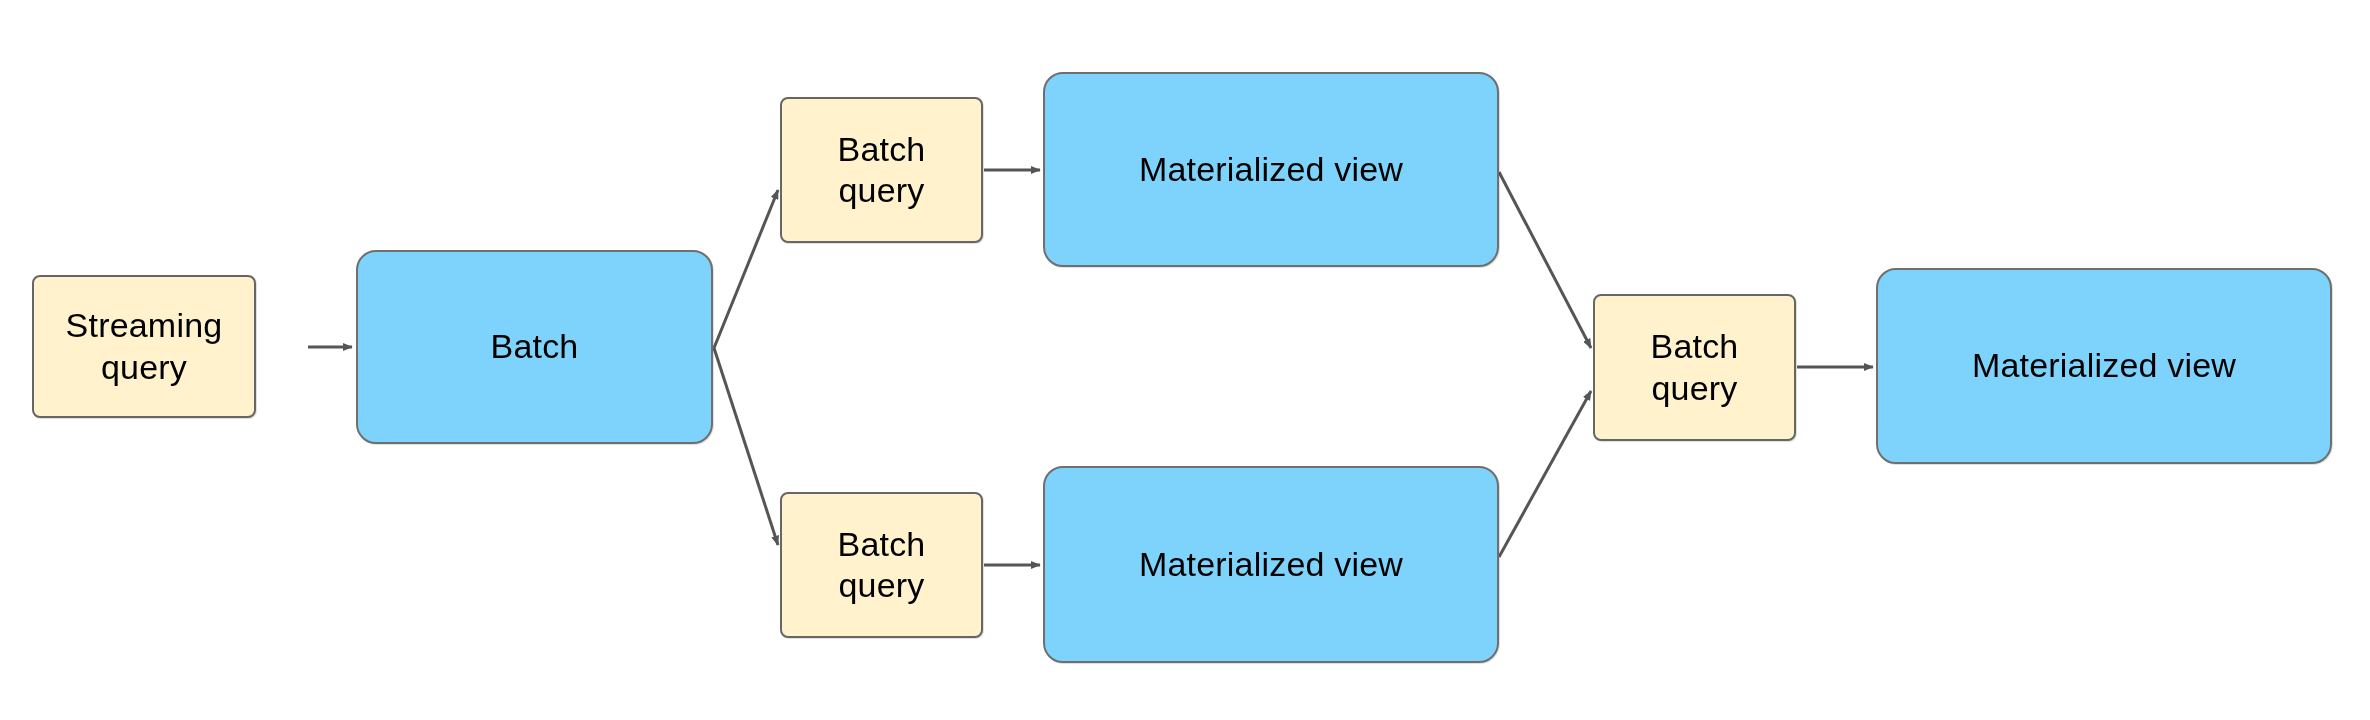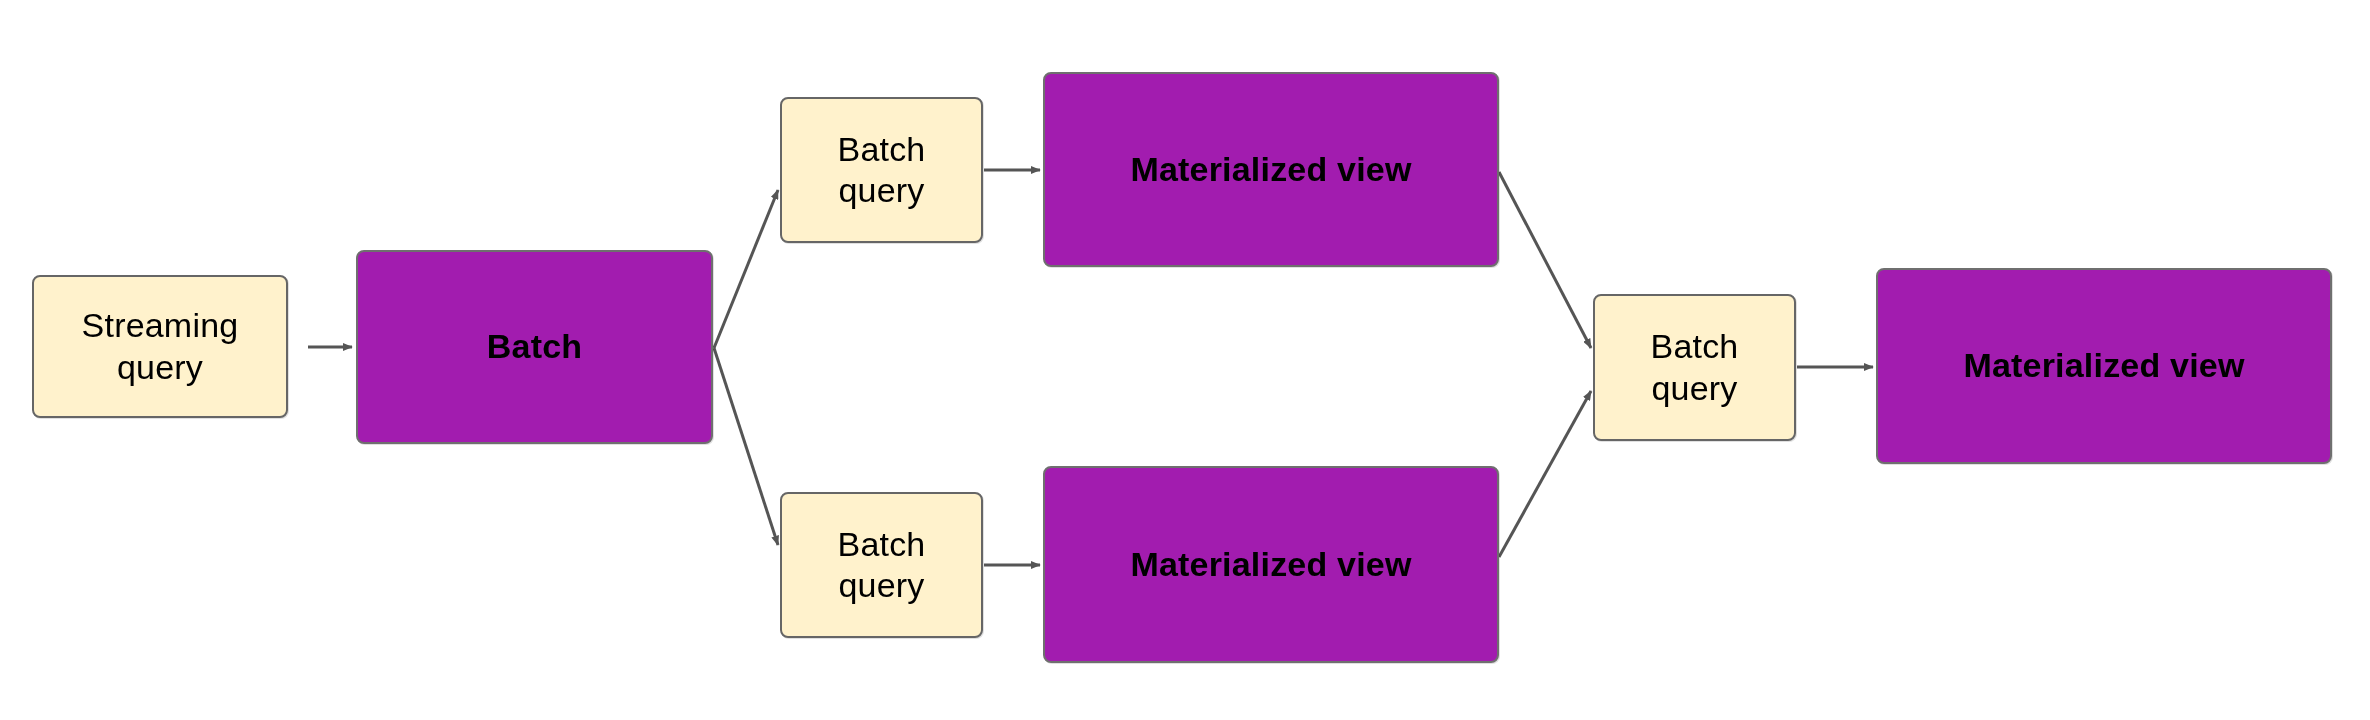--- a/index.html
+++ b/index.html
@@ -42,25 +42,24 @@
     white-space: pre-line;
     border: 2px solid #666666;
   }
   .node.process {
     background: #fff2cc;
     border-color: #666666;
     border-radius: 8px;
     box-shadow: 1px 1px 0 rgba(0,0,0,0.12);
   }
   .node.store {
-    background: #a21caf;
+    background: #7dd3fc;
     border-color: #6f6f6f;
-    border-radius: 8px;
+    border-radius: 20px;
     box-shadow: 1px 1px 0 rgba(0,0,0,0.12);
-    font-weight: bold;
   }
   .node-label {
     display: block;
     padding: 0 6px;
   }
 </style>
 </head>
 <body>
 
 <div id="canvas">
@@ -84,21 +83,21 @@
       <line x1="984" y1="565" x2="1040" y2="565"></line>
 
       <line x1="1499" y1="172" x2="1591" y2="348"></line>
 
       <line x1="1499" y1="557" x2="1591" y2="391"></line>
 
       <line x1="1797" y1="367" x2="1873" y2="367"></line>
     </g>
   </svg>
 
-  <div class="node process" style="left:32px; top:275px; width:256px; height:143px;">
+  <div class="node process" style="left:32px; top:275px; width:224px; height:143px;">
     <span class="node-label">Streaming
 query</span>
   </div>
 
   <div class="node store" style="left:356px; top:250px; width:357px; height:194px;">
     <span class="node-label">Batch</span>
   </div>
 
   <div class="node process" style="left:780px; top:97px; width:203px; height:146px;">
     <span class="node-label">Batch

